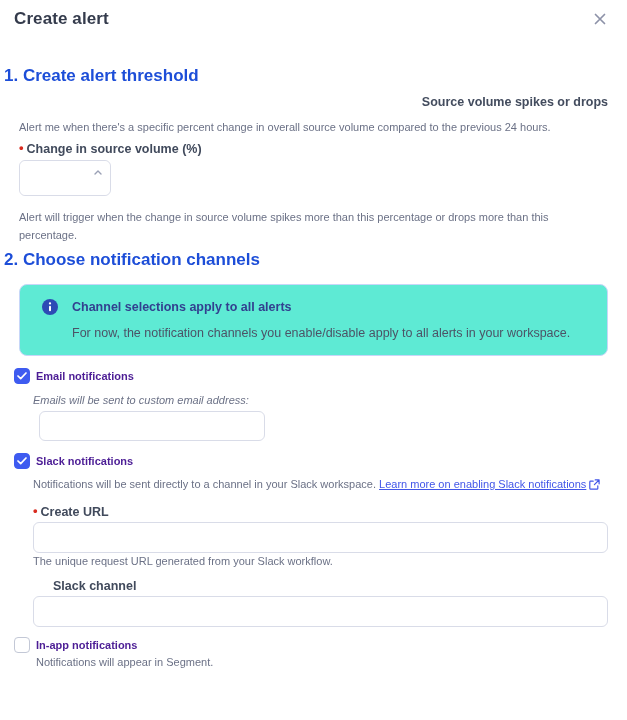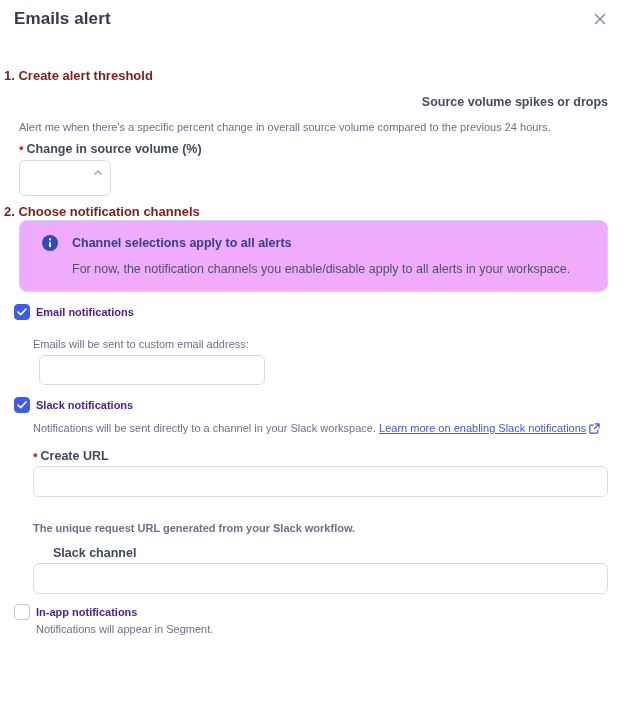--- a/index.html
+++ b/index.html
@@ -10,21 +10,21 @@
     color:#3f4657;
   }
   .modal { width:627px; height:720px; padding:8px 19px 0 4px; overflow:hidden; background:#fff; position:relative; }
 
   
   .modal-header { display:flex; justify-content:space-between; align-items:flex-start; padding-left:10px; }
   .modal-title { font-size:17px; font-weight:bold; color:#343b4c; line-height:22px; letter-spacing:.1px; }
   .close-btn { margin-top:5px; margin-right:2px; cursor:pointer; line-height:0; }
 
   
-  .section-heading { font-size:13px; font-weight:bold; color:#7f1d1d; line-height:16px; }
+  .section-heading { font-size:17px; font-weight:bold; color:#1d4ed8; line-height:16px; }
   .sub-heading { font-size:12.5px; font-weight:bold; color:#434c5e; line-height:16px; }
   .body-text { font-size:11px; color:#6b7186; line-height:18px; }
   .field-label { font-size:12.5px; font-weight:bold; color:#414a5c; line-height:14px; display:flex; align-items:center; }
   .req { color:#d92c20; font-size:13px; margin-right:3px; line-height:10px; position:relative; top:-1px; }
 
   .section1 { margin-top:38px; }
   .section-body { margin-left:15px; }
   .section1 .sub-heading { margin-top:10px;text-align:right; }
   .section1 .desc { margin-top:8px; }
   .section1 .field-label { margin-top:6px; }
@@ -32,59 +32,59 @@
 
   
   .number-input { position:relative; width:92px; height:36px; margin-top:4px; border:1px solid #d9dce8; border-radius:6px; background:#fff; }
   .number-input input { width:100%; height:100%; border:0; outline:none; border-radius:6px; padding:0 22px 0 10px; font-size:12.5px; font-family:"Liberation Sans",sans-serif; color:#3f4657; }
   .spinner { position:absolute; right:8px; top:9px; line-height:0; }
 
   
   .section2-heading { margin-top:8px; }
 
   
-  .info-banner { margin-top:0; margin-left:15px; width:589px; background:#f0abfc; border:1px solid #c7d6f8; border-radius:8px; padding:14px 20px 14px 22px; display:flex; }
+  .info-banner { margin-top:16px; margin-left:15px; width:589px; background:#5eead4; border:1px solid #c7d6f8; border-radius:8px; padding:14px 20px 14px 22px; display:flex; }
   .info-icon { flex:0 0 16px; margin-top:0; line-height:0; }
   .banner-text { margin-left:14px; }
   .banner-title { font-size:12.5px; font-weight:bold; color:#32408f; line-height:16px; }
   .banner-body { margin-top:10px; font-size:12.5px; color:#4c5366; line-height:16px; }
 
   
   .check-section { margin-left:10px; }
   .check-row { display:flex; align-items:center; cursor:pointer; }
   .checkbox { width:16px; height:16px; border-radius:4px; border:1px solid #c3c8d6; background:#fff; display:flex; align-items:center; justify-content:center; flex:0 0 16px; }
   .checkbox.checked { background:#3e5bf0; border-color:#3e5bf0; }
   .checkbox:not(.checked) svg { display:none; }
   .check-label { margin-left:6px; font-size:11px; font-weight:bold; color:#4c1d95; line-height:16px; }
   .check-sub { margin-left:19px; }
 
   .email-section { margin-top:12px; }
-  .email-sub-label { margin-top:16px; line-height:16px; }
+  .email-sub-label { margin-top:8px; line-height:16px;font-style:italic; }
   .email-input { margin-left:25px; margin-top:3px; width:226px; height:30px; border:1px solid #d9dce8; border-radius:6px; padding:0 10px; font-size:12.5px; font-family:"Liberation Sans",sans-serif; color:#3f4657; outline:none; }
 
   .slack-section { margin-top:12px; }
   .slack-desc { margin-top:6px; max-width:575px; }
   .link { color:#4256e8; text-decoration:underline; cursor:pointer; }
   .ext-icon { display:inline-block; margin-left:3px; line-height:0; vertical-align:-2px; }
 
   .webhook-label { margin-top:12px; }
   .wide-input { margin-top:3px; width:575px; height:31px; border:1px solid #d9dce8; border-radius:6px; padding:0 10px; font-size:12.5px; font-family:"Liberation Sans",sans-serif; color:#3f4657; outline:none; display:block; }
-  .input-help { margin-top:23px; line-height:16px;font-weight:bold; }
+  .input-help { margin-top:0; line-height:16px; }
   .channel-label { margin-top:10px;margin-left:20px; }
 
   .inapp-section { margin-top:10px; }
   .inapp-desc { margin-left:22px; margin-top:1px; line-height:16px; }
 </style>
 </head>
 <body>
 
 <div class="modal">
 
   <div class="modal-header">
-    <div class="modal-title">Emails alert</div>
+    <div class="modal-title">Create alert</div>
     <span class="close-btn">
       <svg width="12" height="12" viewBox="0 0 12 12">
           <path d="M1.5 1.5 L10.5 10.5 M10.5 1.5 L1.5 10.5" stroke="#8d92a8" stroke-width="1.7" stroke-linecap="round"></path>
         </svg>
     </span>
   </div>
 
   <div class="section1">
     <div class="section-heading">1. Create alert threshold</div>
     <div class="section-body">
@@ -95,20 +95,21 @@
         <span>Change in source volume (%)</span>
       </div>
       <div class="number-input">
         <input type="text" value="" style="">
         <span class="spinner">
           <svg width="8" height="5" viewBox="0 0 8 5">
               <path d="M1 4 L4 1 L7 4" stroke="#9aa0b5" stroke-width="1.4" fill="none" stroke-linecap="round" stroke-linejoin="round"></path>
             </svg>
         </span>
       </div>
+      <p class="body-text help-text">Alert will trigger when the change in source volume spikes more than this percentage or drops more than this percentage.</p>
     </div>
   </div>
 
   <div class="section2">
     <div class="section-heading section2-heading">2. Choose notification channels</div>
 
     <div class="info-banner">
       <span class="info-icon">
         <svg width="16" height="16" viewBox="0 0 16 16">
             <circle cx="8" cy="8" r="8" fill="#2d4bb5"></circle>

